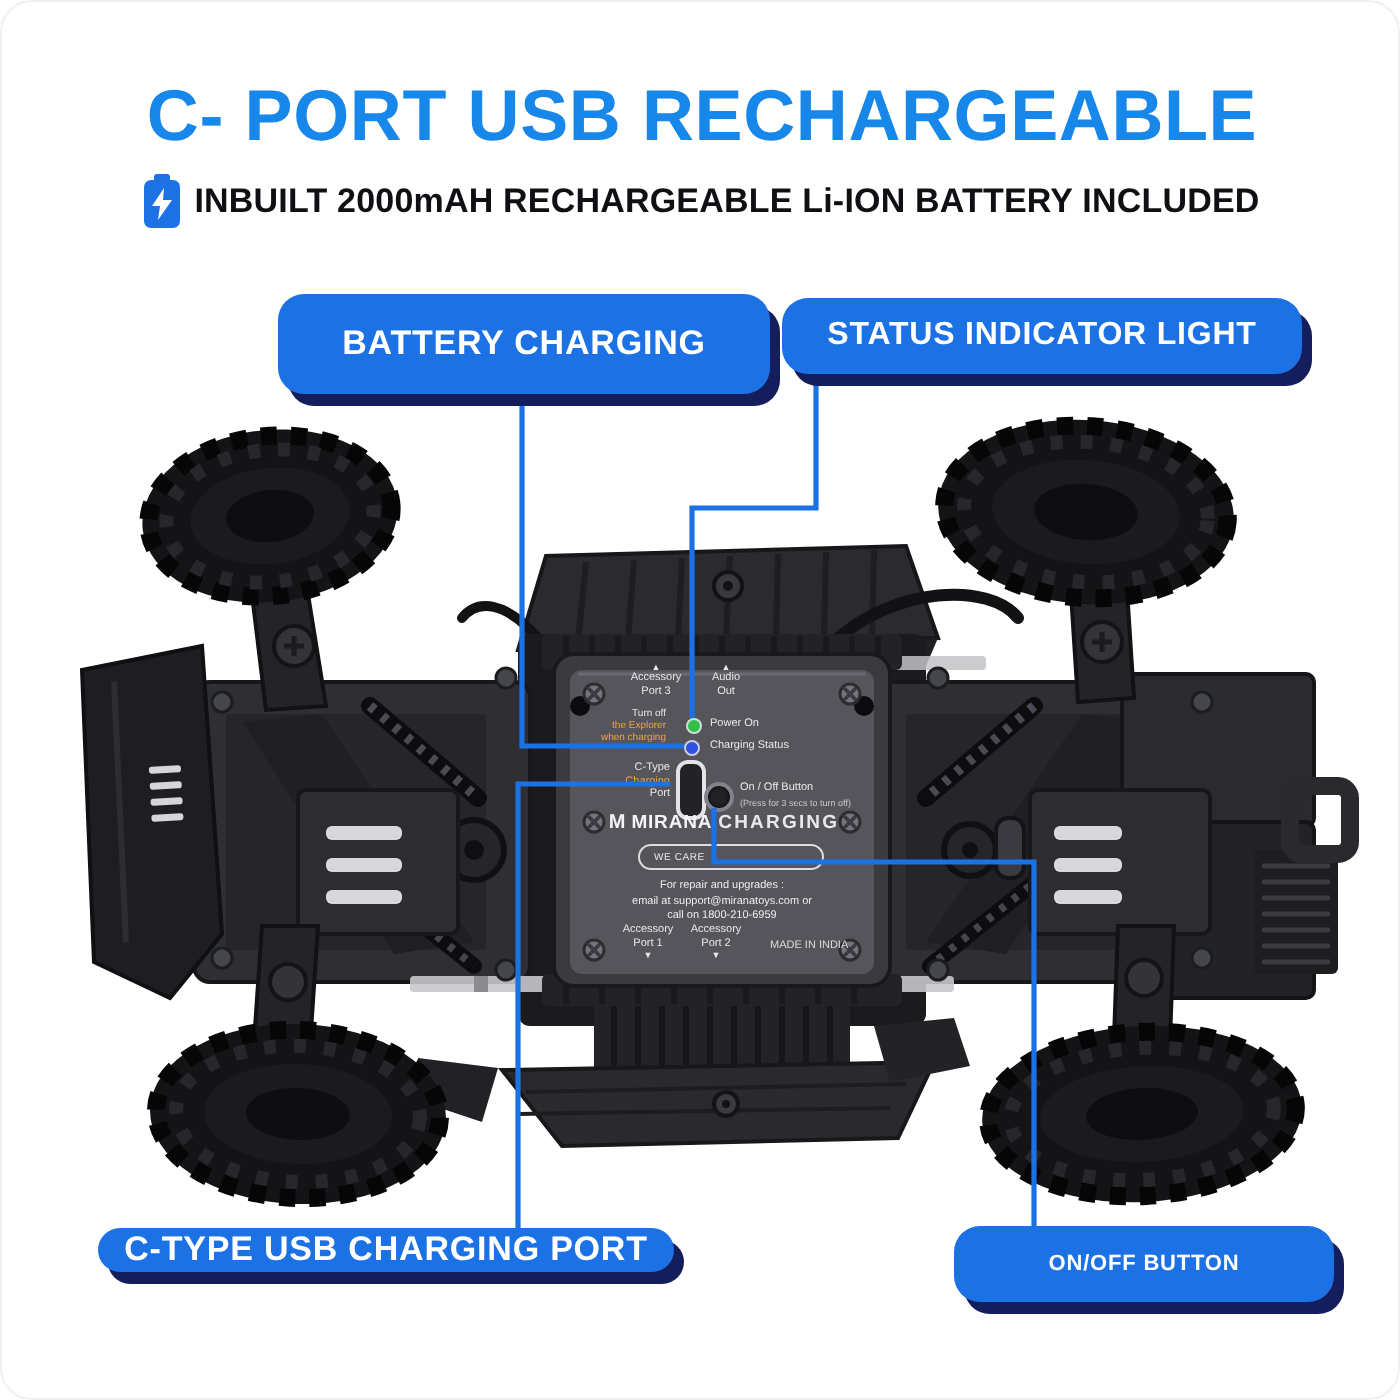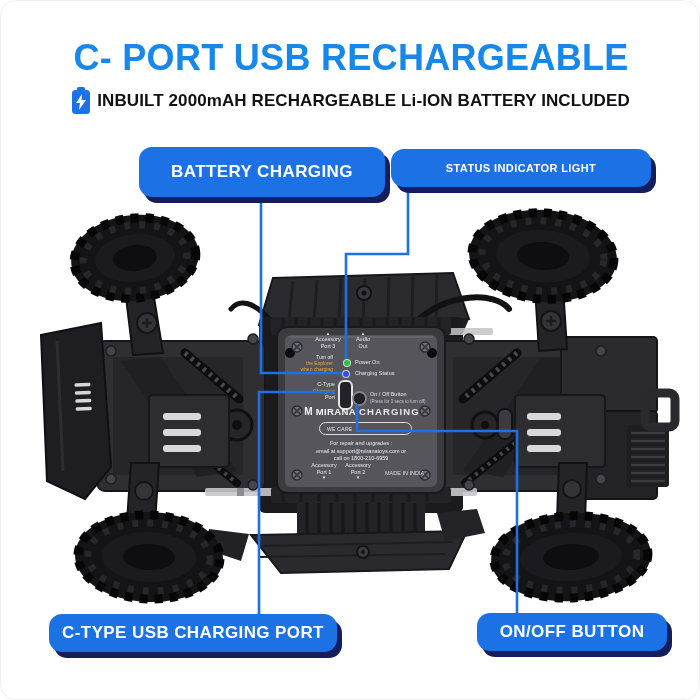--- a/index.html
+++ b/index.html
@@ -12,23 +12,23 @@
          font-size:36px;font-weight:800;color:#1787E9;letter-spacing:.3px;}
   .subrow{position:absolute;top:86px;left:0;width:700px;display:flex;align-items:center;justify-content:center;gap:7px;}
   .subtitle{font-size:17px;font-weight:700;color:#101014;letter-spacing:.1px;}
   .bat{position:relative;width:18px;height:27px;display:inline-block;}
 
   
   .pill{position:absolute;background:#1C72E5;border-radius:13px;box-shadow:5px 6px 0 #151E5C;
         color:#fff;font-weight:700;display:flex;flex-direction:column;align-items:center;justify-content:center;
         text-align:center;letter-spacing:.4px;}
   .pill-1{left:90px;top:146px;width:246px;height:50px;font-size:17px;line-height:20px;margin-left:48px;}
-  .pill-2{left:390px;top:148px;width:260px;height:38px;font-size:11px;}
-  .pill-3{left:48px;top:613px;width:288px;height:38px;font-size:17px;}
-  .pill-4{left:476px;top:612px;width:190px;height:38px;font-size:17px;}
+  .pill-2{left:390px;top:148px;width:260px;height:38px;font-size:16px;}
+  .pill-3{left:48px;top:613px;width:288px;height:22px;font-size:17px;}
+  .pill-4{left:476px;top:612px;width:190px;height:38px;font-size:11px;}
 
   
   .btxt{position:absolute;color:#e8e8ea;}
   .tc{text-align:center;}
   .tr{text-align:right;}
   .f55{font-size:5.5px;line-height:6.6px;}
   .f5{font-size:5px;line-height:6px;}
   .f45{font-size:4.5px;line-height:5px;}
   .orange{color:#F0A43C;}
   .mark{font-size:4.5px;line-height:5px;}

